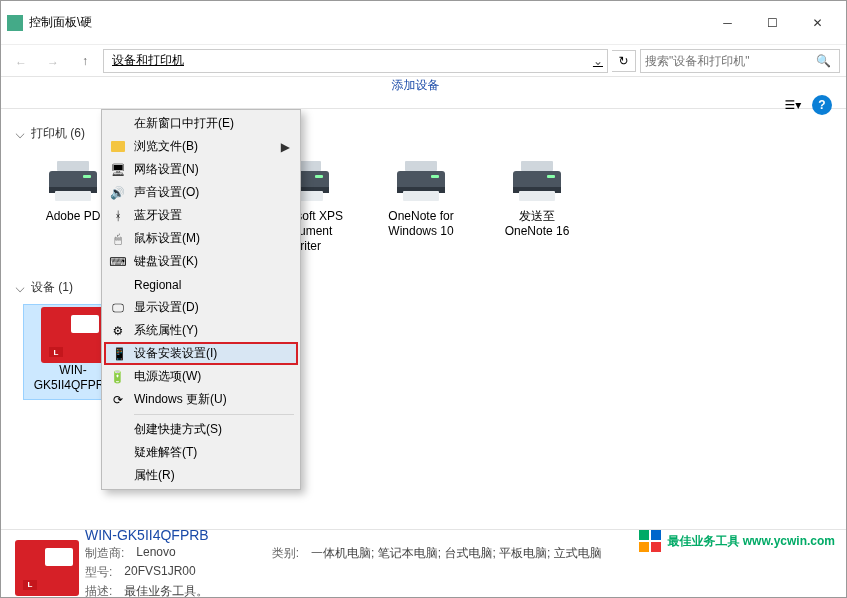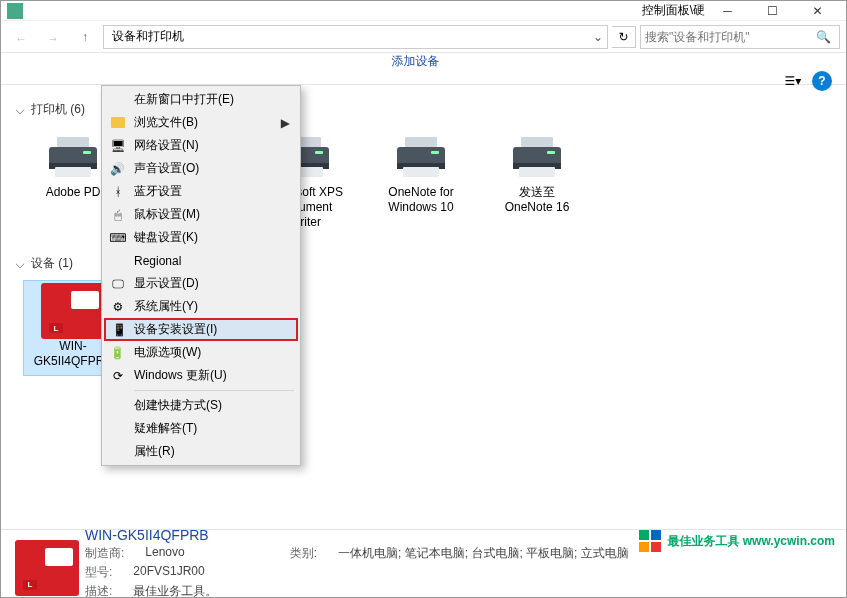--- a/index.html
+++ b/index.html
@@ -1,26 +1,26 @@
 <!DOCTYPE html>
 <html><head>
 <meta charset="utf-8">
 <style>
 *{margin:0;padding:0;box-sizing:border-box;font-family:"Microsoft YaHei","Segoe UI",sans-serif;font-size:12px;}
 body{background:#fff;width:847px;height:598px;overflow:hidden;position:relative;}
 .window{border:1px solid #999;width:847px;height:598px;display:flex;flex-direction:column;background:#fff;}
-.titlebar{height:20px;display:flex;align-items:center;padding:0 6px;background:#fff;border-bottom:1px solid #eee;text-align:right;}
+.titlebar{height:44px;display:flex;align-items:center;padding:0 6px;background:#fff;border-bottom:1px solid #eee;}
 .titlebar .icon-ctrl{width:16px;height:16px;background:#4a8;}
 .titlebar-text{margin-left:6px;flex:1;}
 .win-controls{display:flex;}
 .win-btn{width:45px;height:28px;display:flex;align-items:center;justify-content:center;color:#333;}
 .addrbar{height:32px;display:flex;align-items:center;padding:2px 6px;gap:4px;border-bottom:1px solid #e4e4e4;}
 .nav-btn{width:28px;height:28px;border-radius:2px;display:flex;align-items:center;justify-content:center;color:#666;}
 .nav-disabled{color:#bbb;}
-.addr-field{flex:1;height:24px;border:1px solid #ccc;display:flex;align-items:center;padding:0 4px;background:#fff;}
+.addr-field{flex:1;height:24px;border:1px solid #ccc;display:flex;align-items:center;padding:0 4px;background:#fff;text-decoration:underline;}
 .addr-field .crumb{padding:0 4px;}
 .addr-refresh{width:24px;height:22px;display:flex;align-items:center;justify-content:center;border:1px solid #ccc;border-left:none;}
 .search-field{width:200px;height:24px;border:1px solid #ccc;display:flex;align-items:center;padding:0 4px;color:#888;background:#fff;}
 .search-field input{border:none;outline:none;flex:1;font-size:12px;}
 .search-btn{width:22px;display:flex;align-items:center;justify-content:center;color:#555;}
 .toolbar{height:32px;display:flex;align-items:center;padding:0 14px;border-bottom:1px solid #e4e4e4;flex-direction:column;}
 .toolbar .tool-item{color:#1a4aa8;margin-right:16px;}
 .toolbar-right{margin-left:auto;display:flex;gap:8px;align-items:center;}
 .tool-icon{width:22px;height:22px;display:flex;align-items:center;justify-content:center;}
 .help-icon{width:20px;height:20px;border-radius:50%;background:#0b7fd6;color:#fff;display:flex;align-items:center;justify-content:center;font-weight:bold;}
@@ -39,21 +39,21 @@
 .context-menu{position:absolute;left:100px;top:0px;width:200px;background:#f0f0f0;border:1px solid #bcbcbc;box-shadow:4px 4px 8px rgba(0,0,0,.25);z-index:10;padding:2px;}
 .menu-item{height:23px;display:flex;align-items:center;padding:0 8px 0 30px;position:relative;}
 .menu-item.highlighted{background:#d8e6f3;border:2px solid #d62027;padding:0 6px 0 28px;}
 .menu-icon{position:absolute;left:6px;width:16px;height:16px;display:flex;align-items:center;justify-content:center;}
 .menu-sep{height:1px;background:#d4d4d4;margin:3px 4px 3px 30px;}
 .menu-arrow{margin-left:auto;color:#333;}
 .details-pane{height:68px;border-top:1px solid #e4e4e4;display:flex;align-items:center;padding:6px 14px;gap:14px;}
 .details-icon{width:56px;height:48px;}
 .details-text{display:flex;flex-direction:column;gap:2px;}
 .details-title{font-size:14px;color:#1a4aa8;}
-.details-row{display:flex;gap:21px;color:#444;}
+.details-row{display:flex;gap:12px;color:#444;}
 .details-label{color:#666;}
 .details-cat{margin-left:84px;}
 .watermark{position:absolute;right:12px;bottom:46px;display:flex;align-items:center;gap:6px;color:#0a6;font-size:16px;font-weight:bold;z-index:20;}
 .wm-logo{width:22px;height:22px;display:grid;grid-template-columns:1fr 1fr;grid-template-rows:1fr 1fr;gap:2px;}
 .wm-logo span{background:#0a6;}
 .wm-logo span:nth-child(2){background:#06c;}
 .wm-logo span:nth-child(3){background:#f90;}
 .wm-logo span:nth-child(4){background:#e33;}
 .folder-ico{width:14px;height:11px;background:#f4c542;border-radius:1px;display:inline-block;}
 </style>

